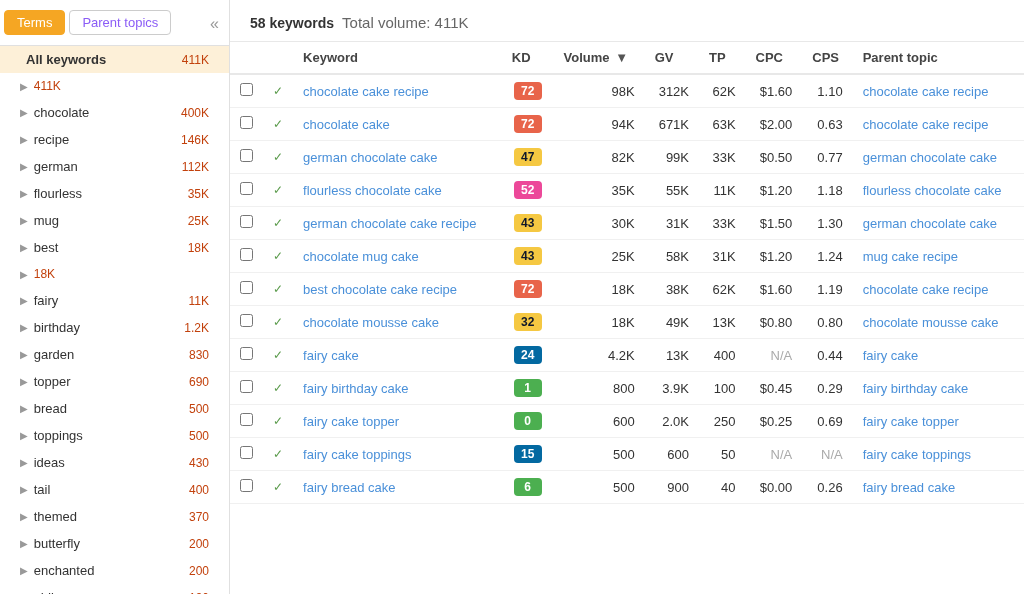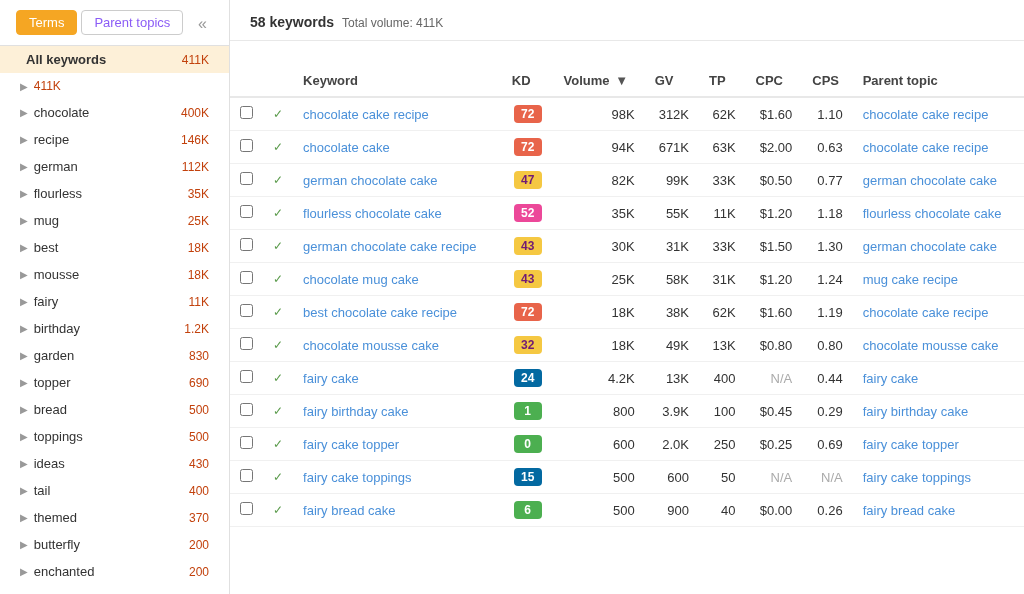--- a/index.html
+++ b/index.html
@@ -1,54 +1,54 @@
 <!DOCTYPE html>
 <html><head>
   <meta charset="utf-8">
   <style>
     * { box-sizing: border-box; margin: 0; padding: 0; }
     body { font-family: -apple-system, BlinkMacSystemFont, 'Segoe UI', Arial, sans-serif; font-size: 13px; background: #f5f5f5; color: #333; }
     .container { display: flex; height: 594px; overflow: hidden; background: #fff; }
 
     
     .sidebar { width: 230px; border-right: 1px solid #e0e0e0; background: #fff; display: flex; flex-direction: column; flex-shrink: 0; }
-    .sidebar-tabs { display: flex; align-items: flex-end; padding: 10px 16px; border-bottom: 1px solid #e0e0e0; gap: 4px; }
+    .sidebar-tabs { display: flex; align-items: flex-end; padding: 10px 4px; border-bottom: 1px solid #e0e0e0; gap: 4px; }
     .tab-btn { padding: 4px 12px; border-radius: 4px; border: 1px solid #ccc; background: #fff; cursor: pointer; font-size: 13px; color: #8b5cf6; }
     .tab-btn.active { background: #f5a623; border-color: #f5a623; color: #fff; font-weight: 500; }
     .collapse-btn { margin-left: auto; background: none; border: none; cursor: pointer; color: #999; font-size: 16px; padding: 2px 6px; }
     .sidebar-list { overflow-y: auto; flex: 1; }
     .sidebar-item { display: flex; align-items: center; padding: 6px 20px; cursor: pointer; border-radius: 0; }
     .sidebar-item.active { background: #fdf0d8; }
     .sidebar-item .arrow { color: #999; font-size: 10px; margin-right: 6px; }
     .sidebar-item .label { flex: 1; color: #333; font-size: 13px; }
     .sidebar-item.active .label { font-weight: 600; }
     .sidebar-item .count { color: #c2410c; font-size: 12px; }
 
     
-    .main { flex: 1; display: flex; flex-direction: column; overflow: hidden; background: #fff; padding: 0; gap: 24px; }
+    .main { flex: 1; display: flex; flex-direction: column; overflow: hidden; background: #fff; padding: 0; }
     .main-header { padding: 14px 20px 10px; border-bottom: 1px solid #e8e8e8; display: flex; align-items: baseline; gap: 8px; }
     .main-header .kw-count { font-weight: 600; font-size: 14px; }
-    .main-header .volume-info { color: #666; font-size: 12px; }
+    .main-header .volume-info { color: #666; font-size: 15px; }
     .table-wrapper { overflow-y: auto; flex: 1; }
     table { width: 100%; border-collapse: collapse; font-size: 13px; }
     thead tr { background: #fff; border-bottom: 2px solid #e8e8e8; margin-left: 34px; }
     thead th { padding: 8px 10px; text-align: left; font-weight: 600; color: #444; white-space: nowrap; position: sticky; top: 0; background: #fff; z-index: 2; }
     thead th.sortable { cursor: pointer; }
     thead th .sort-arrow { color: #555; margin-left: 2px; }
     tbody tr { border-bottom: 1px solid #f0f0f0; }
     td { padding: 7px 10px; vertical-align: middle; white-space: nowrap; }
     td.keyword-col { color: #4a90d9; cursor: pointer; }
     td.parent-topic-col { color: #4a90d9; cursor: pointer; }
     .check-col { width: 30px; }
     .verify-col { width: 20px; color: #5c9c4d; font-size: 12px; }
     input[type="checkbox"] { cursor: pointer; }
     .kd-badge { display: inline-block; min-width: 28px; text-align: center; padding: 2px 5px; border-radius: 4px; font-weight: 600; color: #fff; font-size: 12px; }
     .kd-red { background: #e8644a; }
     .kd-orange { background: #ec4899; }
-    .kd-yellow { background: #f5c842; color: #701a75; }
+    .kd-yellow { background: #f5c842; color: #0f172a; }
     .kd-green-light { background: #0369a1; }
     .kd-green { background: #4caf50; }
     .na { color: #aaa; }
     .col-num { text-align: right; }
     .col-center { text-align: center; }
   </style>
 </head>
 <body>
 
 <div class="container">
@@ -94,21 +94,20 @@
       <span class="label">mug</span>
       <span class="count">25K</span>
     </div>
         <div class="sidebar-item">
       <span class="arrow">▶</span>
       <span class="label">best</span>
       <span class="count">18K</span>
     </div>
         <div class="sidebar-item">
       <span class="arrow">▶</span>
-      <span class="label">mousse</span>
       <span class="count">18K</span>
     </div>
         <div class="sidebar-item">
       <span class="arrow">▶</span>
       <span class="label">fairy</span>
       <span class="count">11K</span>
     </div>
         <div class="sidebar-item">
       <span class="arrow">▶</span>
       <span class="label">birthday</span>

